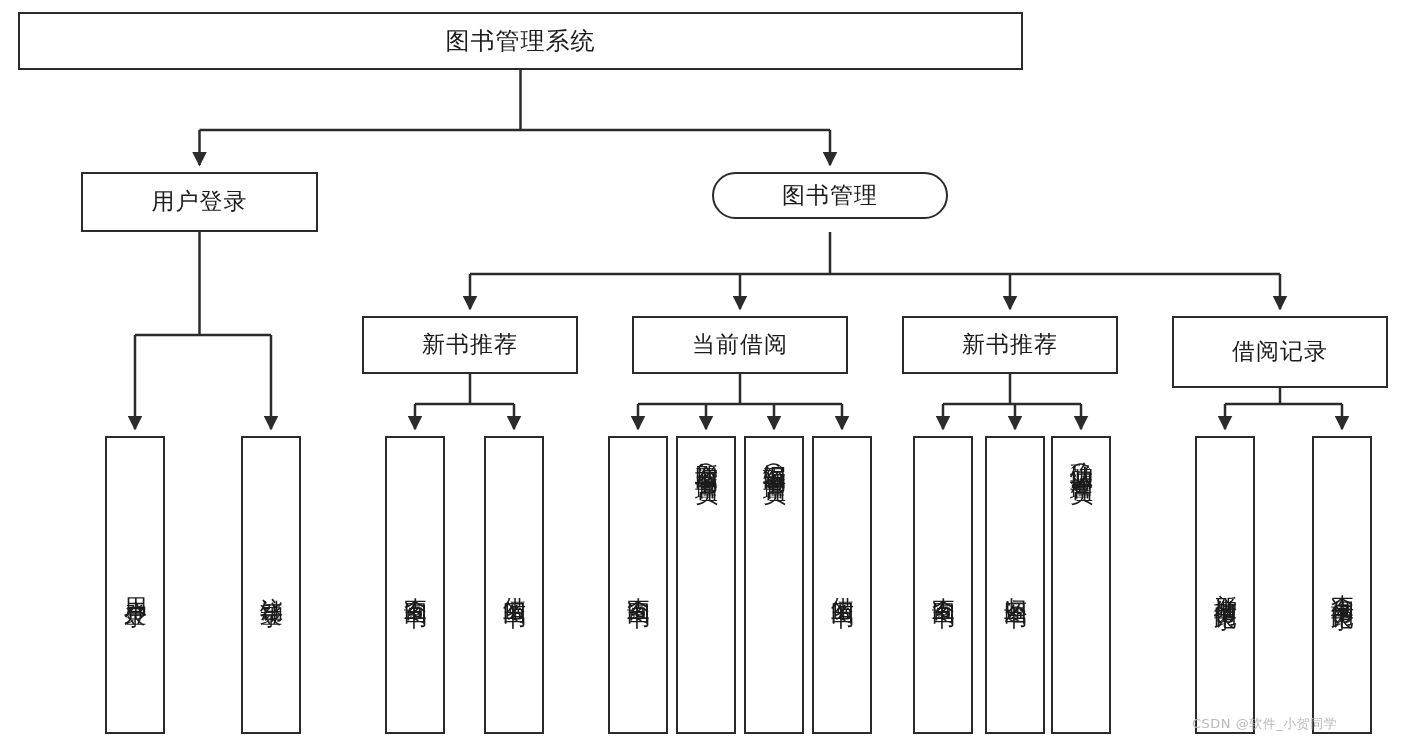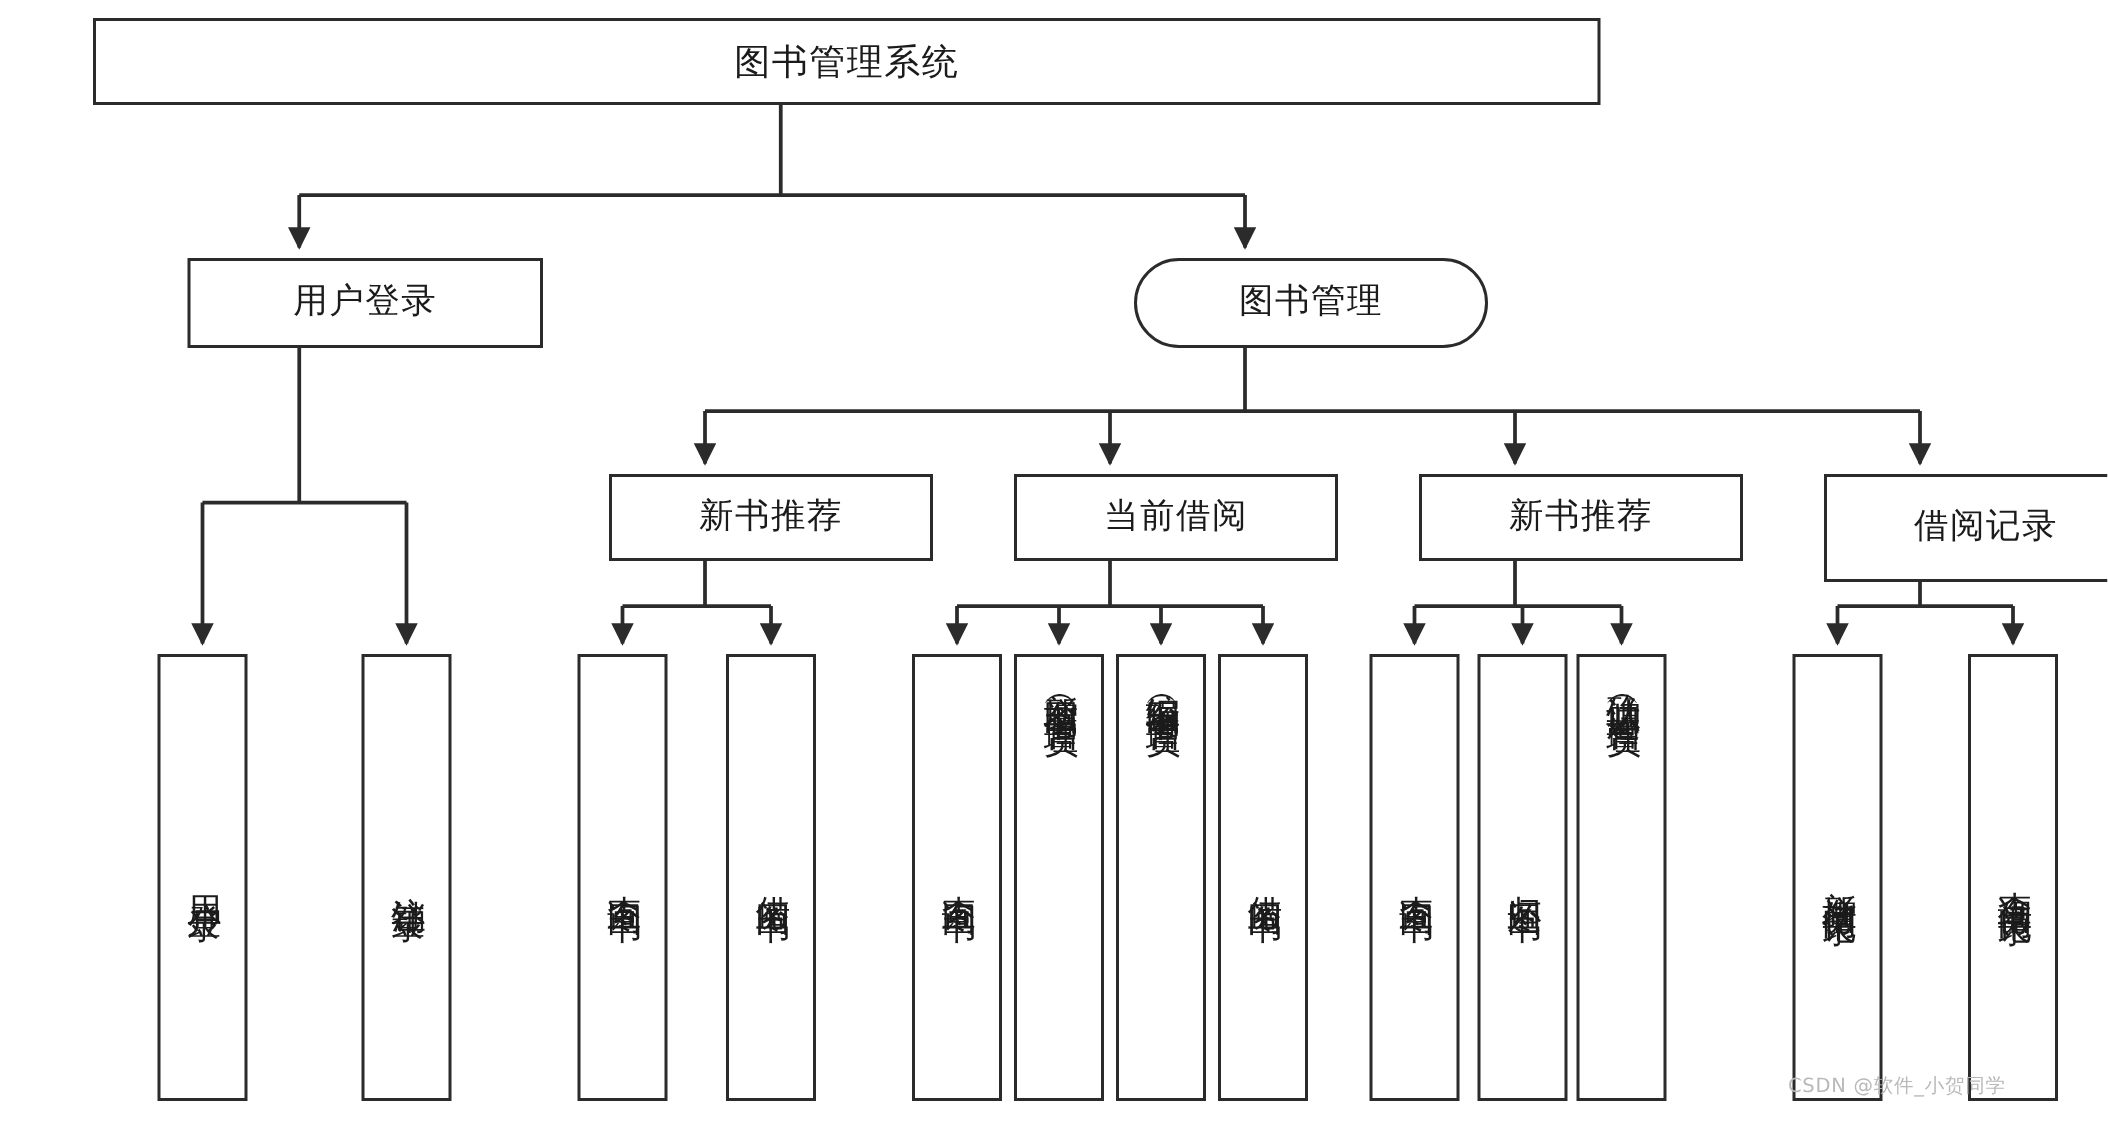--- a/index.html
+++ b/index.html
@@ -34,21 +34,20 @@
     display: flex;
     align-items: center;
     justify-content: center;
     color: #1b1b1b;
     line-height: 1.12;
   }
   .node.horizontal {
     font-size: 23px;
     letter-spacing: 1px;
     white-space: nowrap;
-    margin-left: 44px;
   }
   .node.root {
     font-size: 24px;
   }
   .node.vertical {
     writing-mode: vertical-rl;
     text-orientation: upright;
     font-size: 23px;
     letter-spacing: 3px;
     padding: 6px 0;
@@ -122,21 +121,21 @@
       <path d="M 1280 374 L 1280 404"></path>
       <path d="M 1225 404 L 1342 404"></path>
       <path d="M 1225 404 L 1225 429" marker-end="url(#arrow)"></path>
       <path d="M 1342 404 L 1342 429" marker-end="url(#arrow)"></path>
     </g>
   </svg>
 
   <div class="node horizontal root" id="node-root" style="left: 18px; top: 12px; width: 1005px; height: 58px;">图书管理系统</div>
 
   <div class="node horizontal" id="node-user-login" style="left: 81px; top: 172px; width: 237px; height: 60px;">用户登录</div>
-  <div class="node horizontal" id="node-book-manage" style="left: 712px; top: 172px; width: 236px; height: 60px; border-radius: 30px;">图书管理</div>
+  <div class="node horizontal" id="node-book-manage" style="left: 712px; top: 172px; width: 236px; height: 47px; border-radius: 30px;">图书管理</div>
 
   <div class="node horizontal" id="node-new-book-rec" style="left: 362px; top: 316px; width: 216px; height: 58px;">新书推荐</div>
   <div class="node horizontal" id="node-book-borrow" style="left: 632px; top: 316px; width: 216px; height: 58px;">当前借阅</div>
   <div class="node horizontal" id="node-current-borrow" style="left: 902px; top: 316px; width: 216px; height: 58px;">新书推荐</div>
   <div class="node horizontal" id="node-borrow-record" style="left: 1172px; top: 316px; width: 216px; height: 72px;">借阅记录</div>
 
   <div class="node vertical midalign" id="leaf-0" style="left: 105px; top: 436px; width: 60px; height: 298px;">用户登录</div>
   <div class="node vertical midalign" id="leaf-1" style="left: 241px; top: 436px; width: 60px; height: 298px;">注销登录</div>
   <div class="node vertical midalign" id="leaf-2" style="left: 385px; top: 436px; width: 60px; height: 298px;">查询图书</div>
   <div class="node vertical midalign" id="leaf-3" style="left: 484px; top: 436px; width: 60px; height: 298px;">借阅图书</div>

